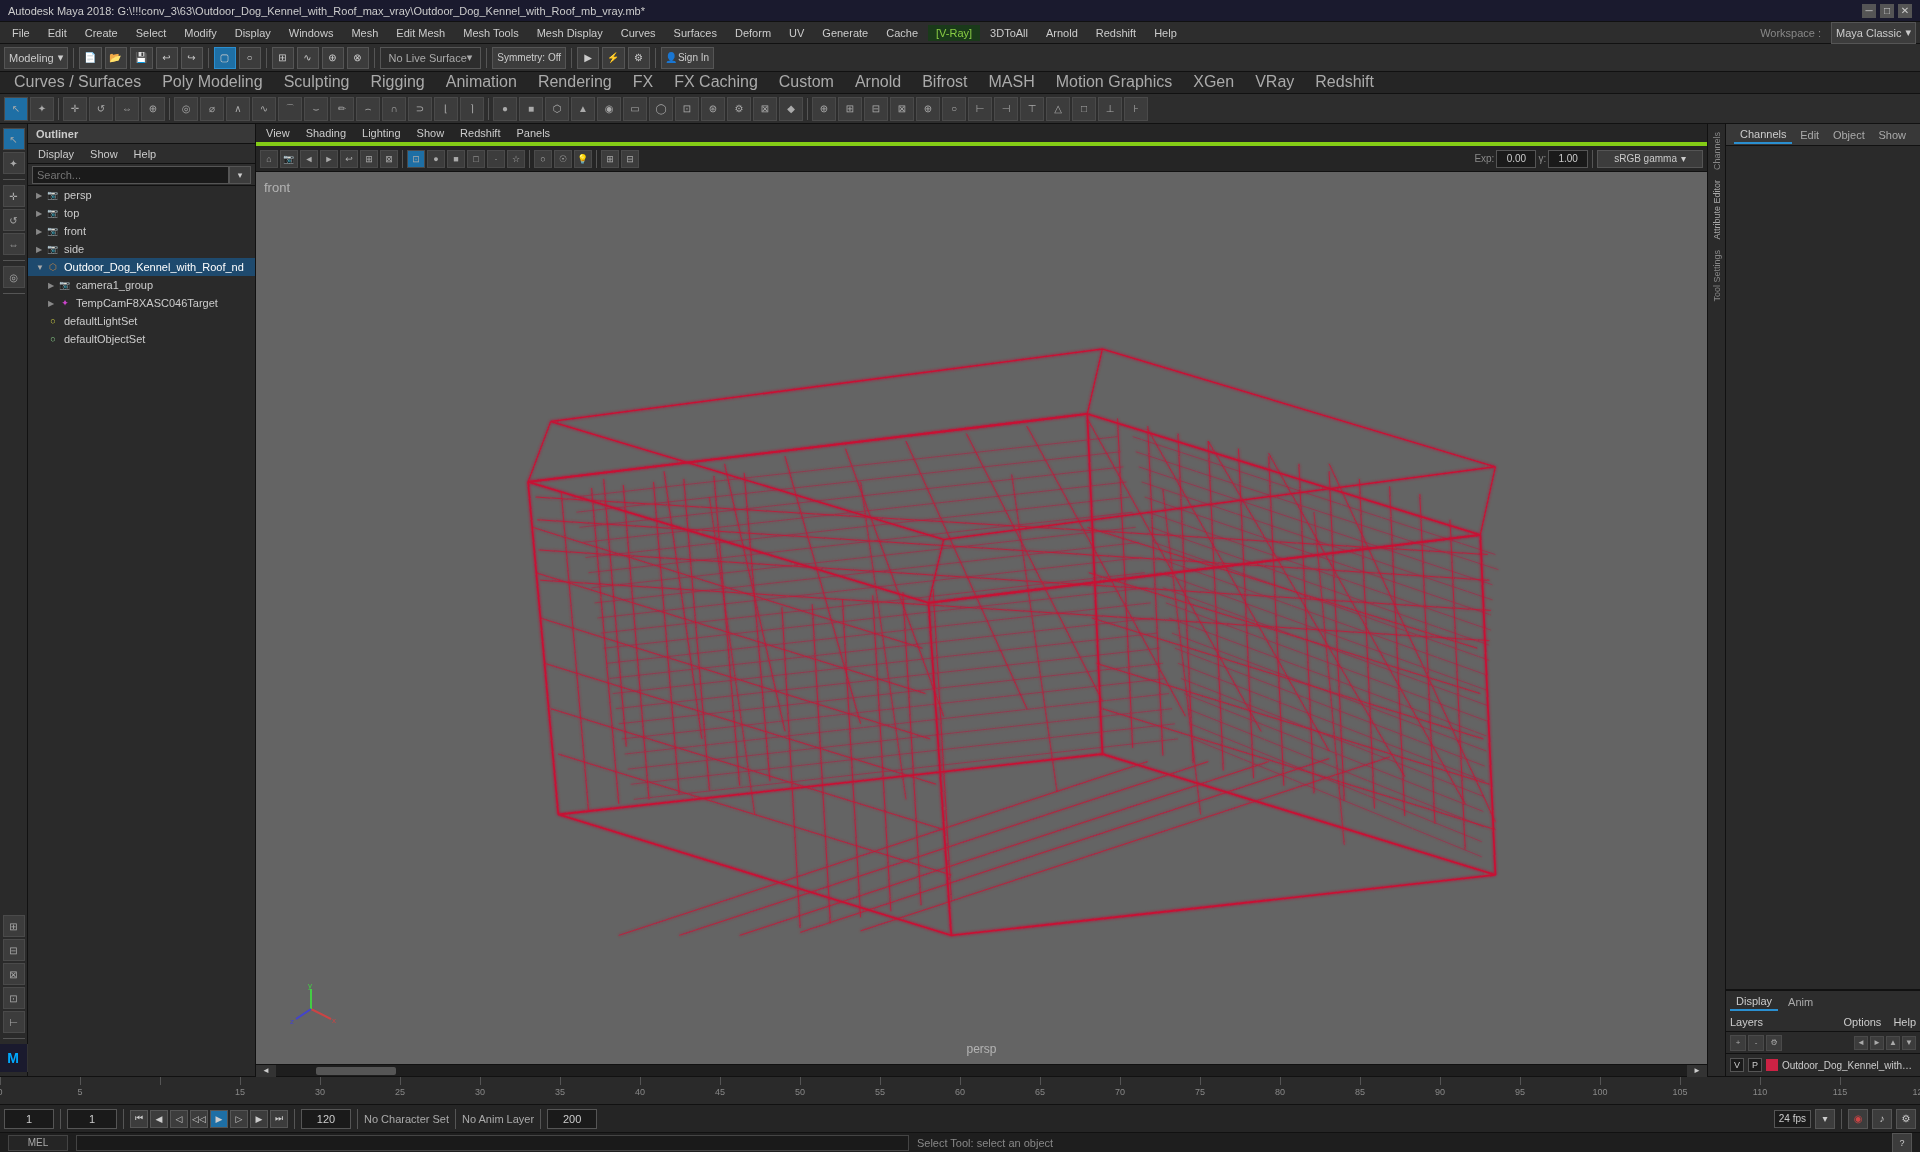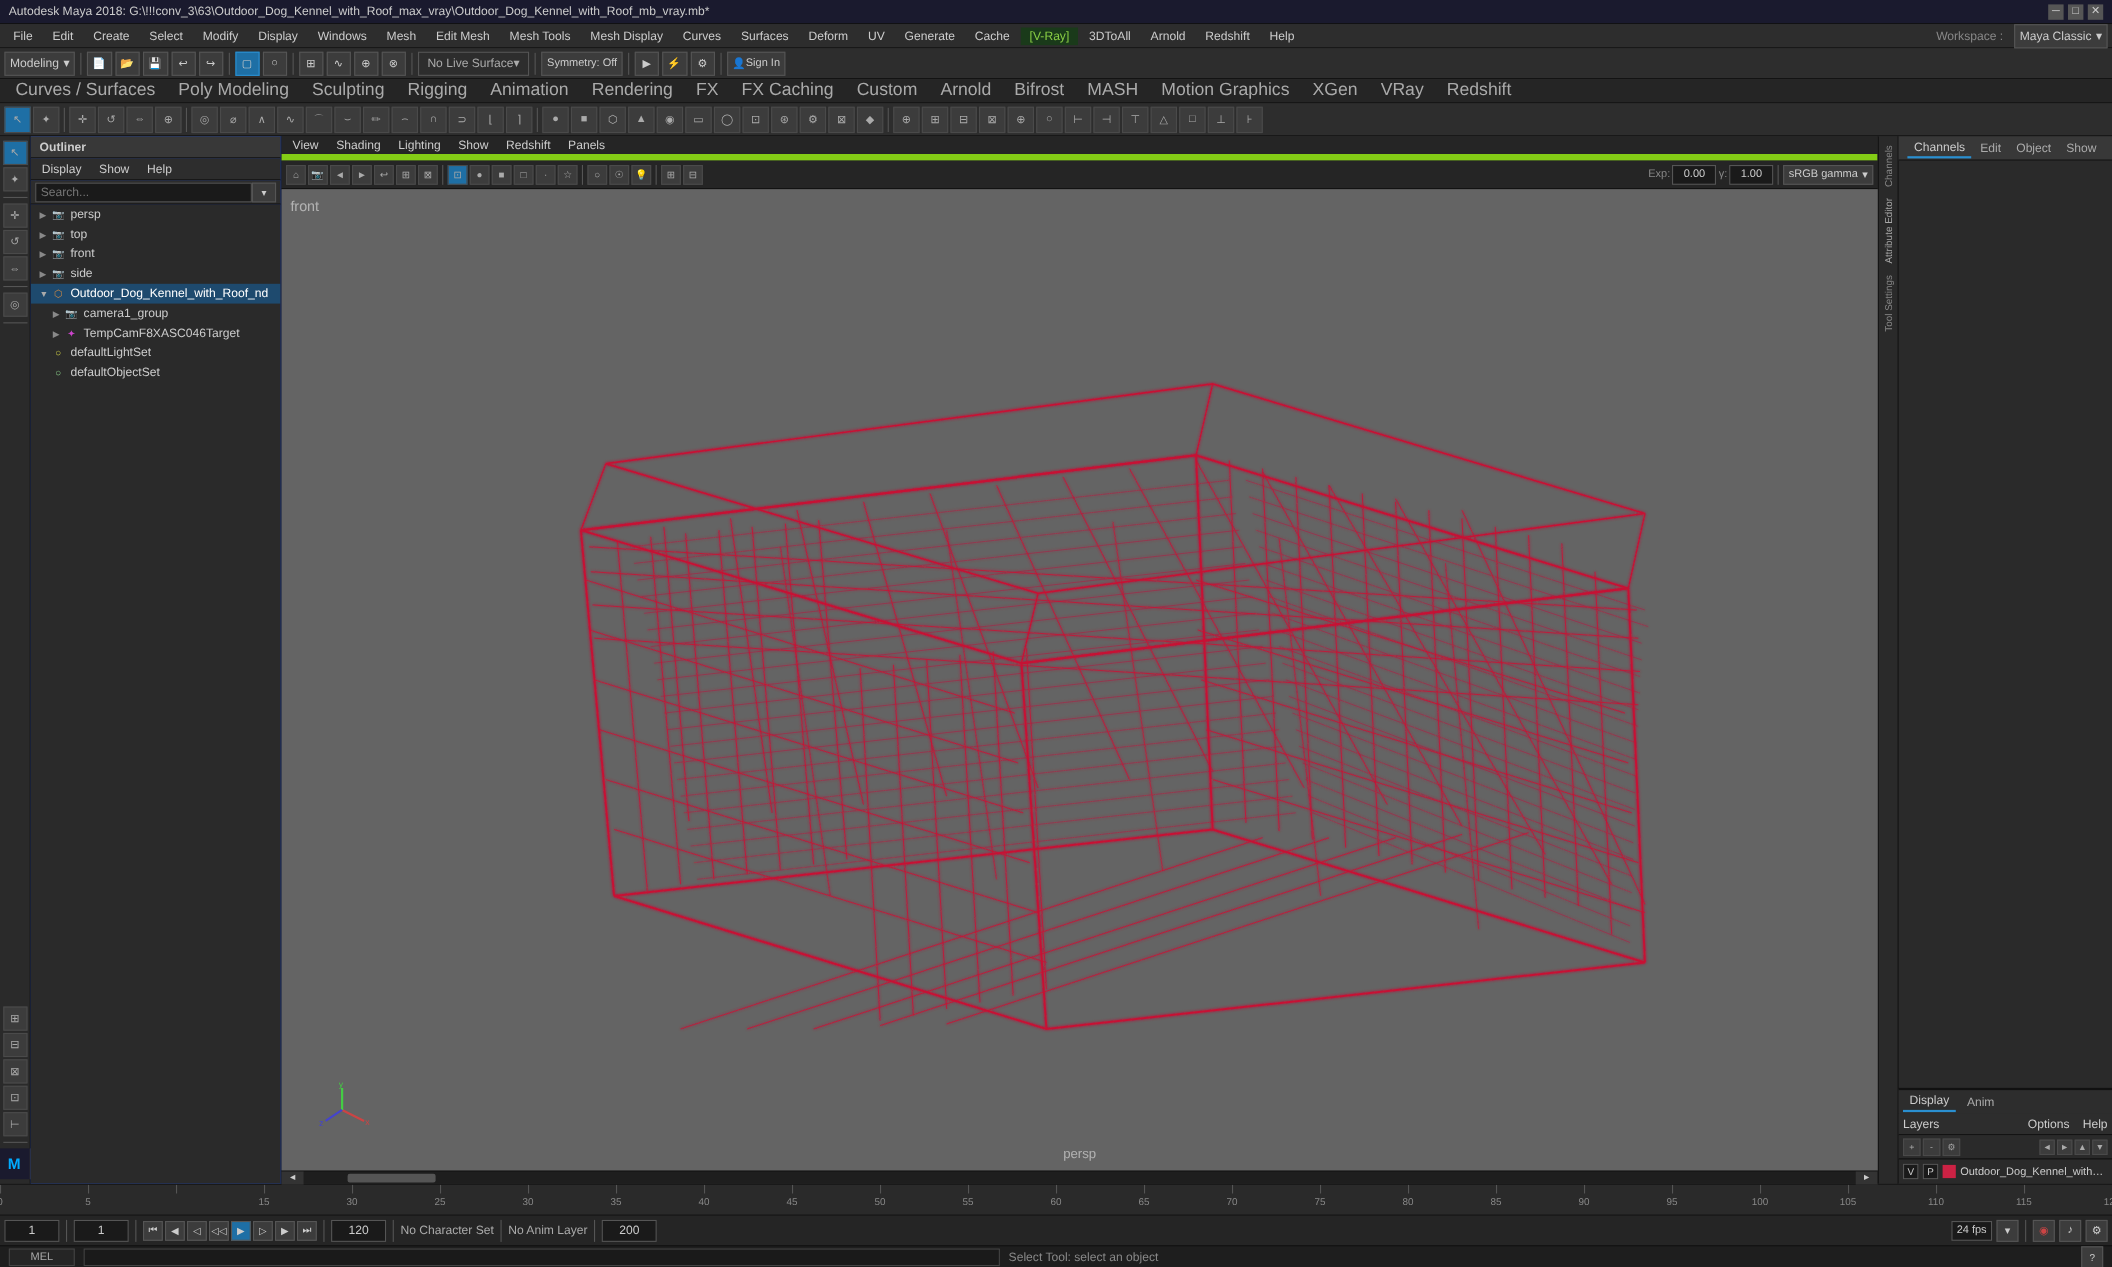--- a/index.html
+++ b/index.html
@@ -279,24 +279,24 @@
     }
     .icon-camera { color: #88aacc; }
     .icon-mesh { color: #cc8844; }
     .icon-light { color: #cccc44; }
     .icon-set { color: #88cc88; }
     .icon-target { color: #cc44cc; }
     #viewport-toolbar {
       height: 22px;
       background: #252525;
       display: flex;
-      align-items: flex-end;
+      align-items: center;
       padding: 0 4px;
       gap: 4px;
-      border-bottom: 6px solid #84cc16;
+      border-bottom: 4px solid #84cc16;
     }
     .vp-menu {
       padding: 2px 6px;
       color: #cccccc;
       font-size: 11px;
       cursor: pointer;
     }
     #viewport-icons {
       height: 24px;
       background: #2a2a2a;
@@ -940,21 +940,21 @@
 
       <div class="vp-icon" style="width:18px; height:18px;">⊞</div>
       <div class="vp-icon" style="width:18px; height:18px;">⊟</div>
       <div style="flex:1;"></div>
 
       <span style="font-size:10px; color:#888;">Exp:</span>
       <input class="vp-gamma-input" type="text" value="0.00" style="">
       <span style="font-size:10px; color:#888;">γ:</span>
       <input class="vp-gamma-input" type="text" value="1.00" style="">
       <div style="width:1px; height:18px; background:#555; margin:0 2px;"></div>
-      <div class="toolbar-dropdown" style="font-size:10px; height:18px; padding:0 4px;">
+      <div class="toolbar-dropdown" style="font-size:10px; height:18px; padding:0 16px;">
         <span>sRGB gamma</span>
         <span>▾</span>
       </div>
     </div>
 
     <div id="viewport-3d">
       <div id="viewport-label">front</div>
 
       <svg id="kennel-svg" viewBox="0 0 960 580" preserveAspectRatio="xMidYMid meet">
         <defs>

